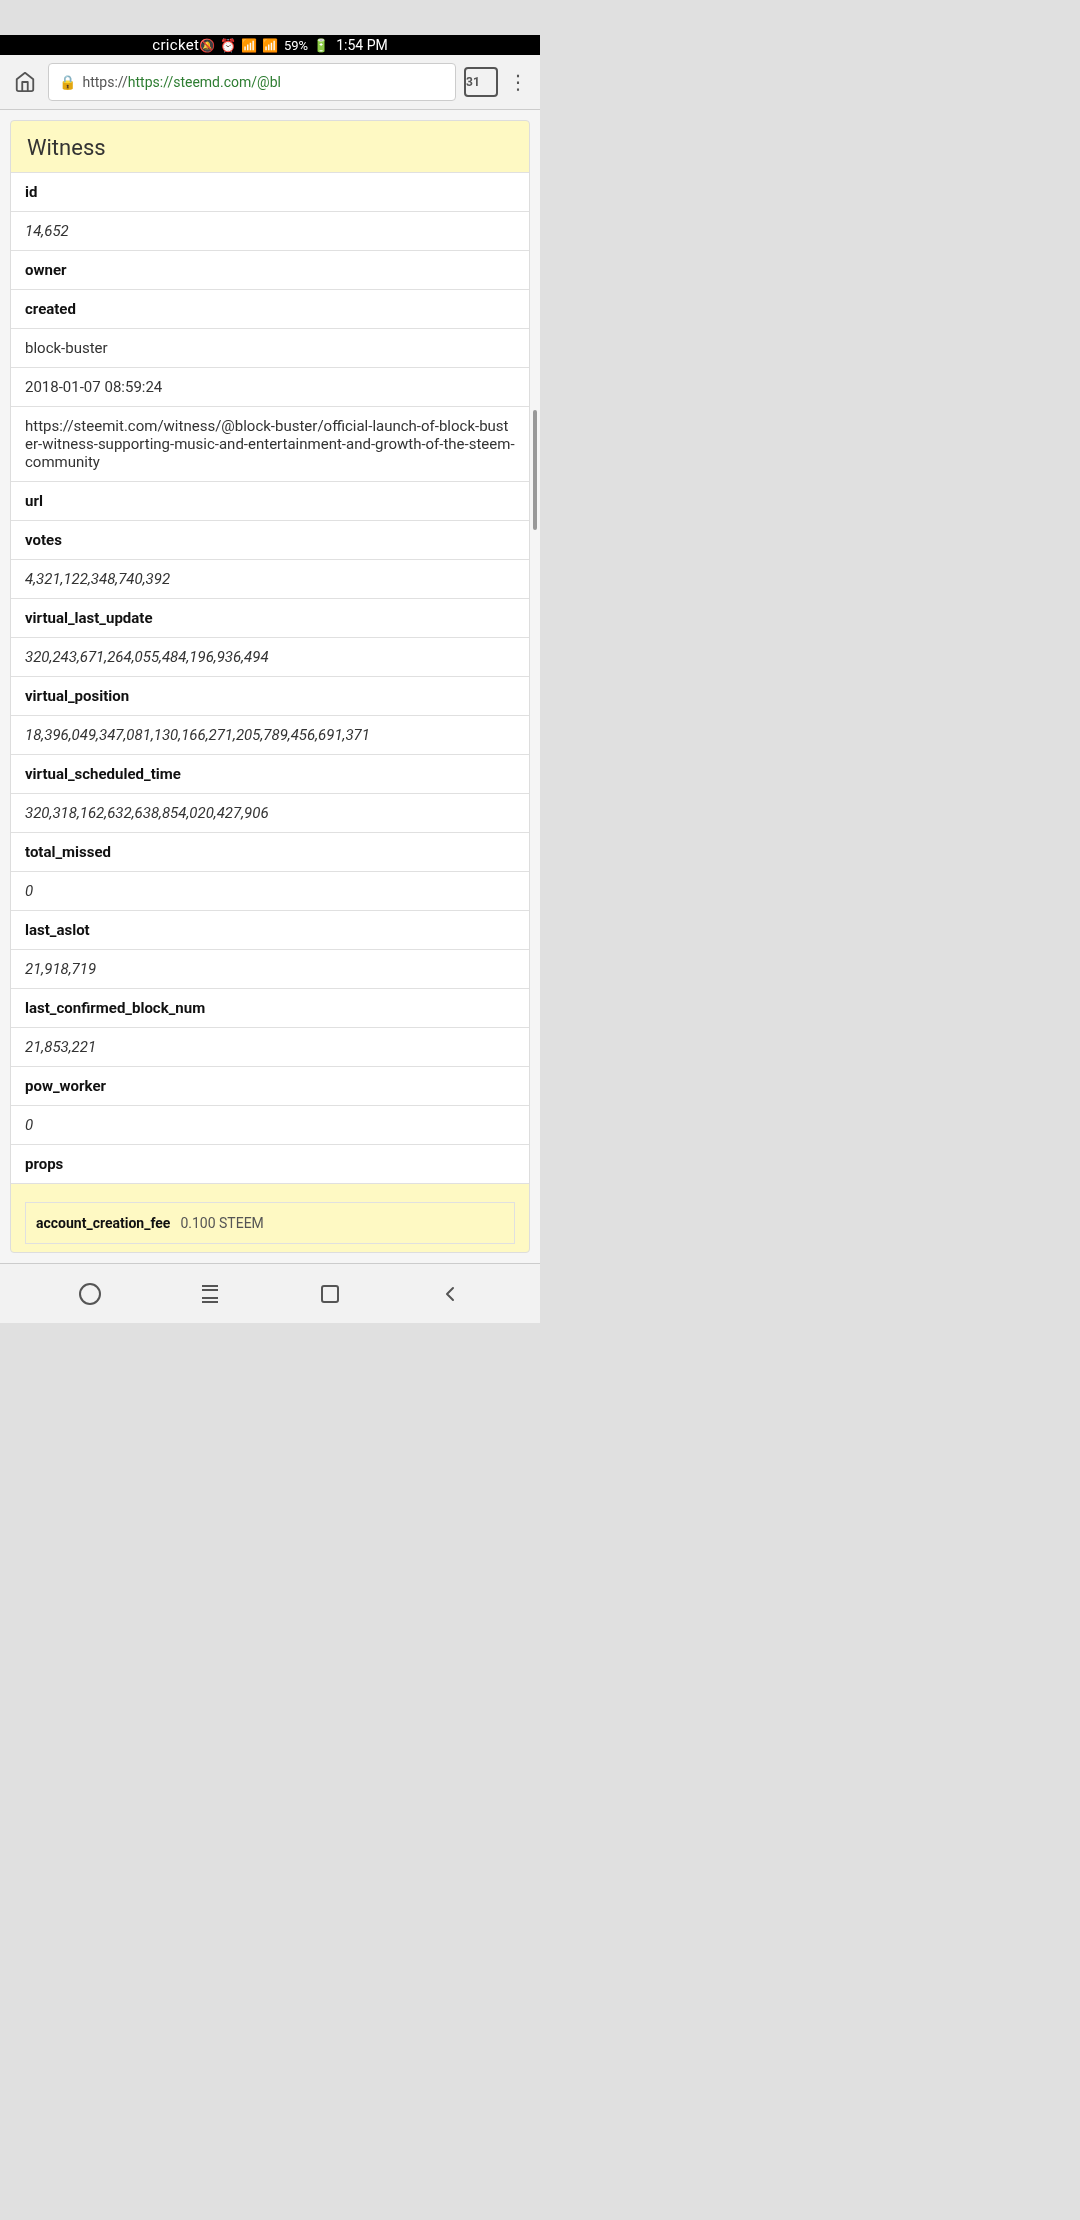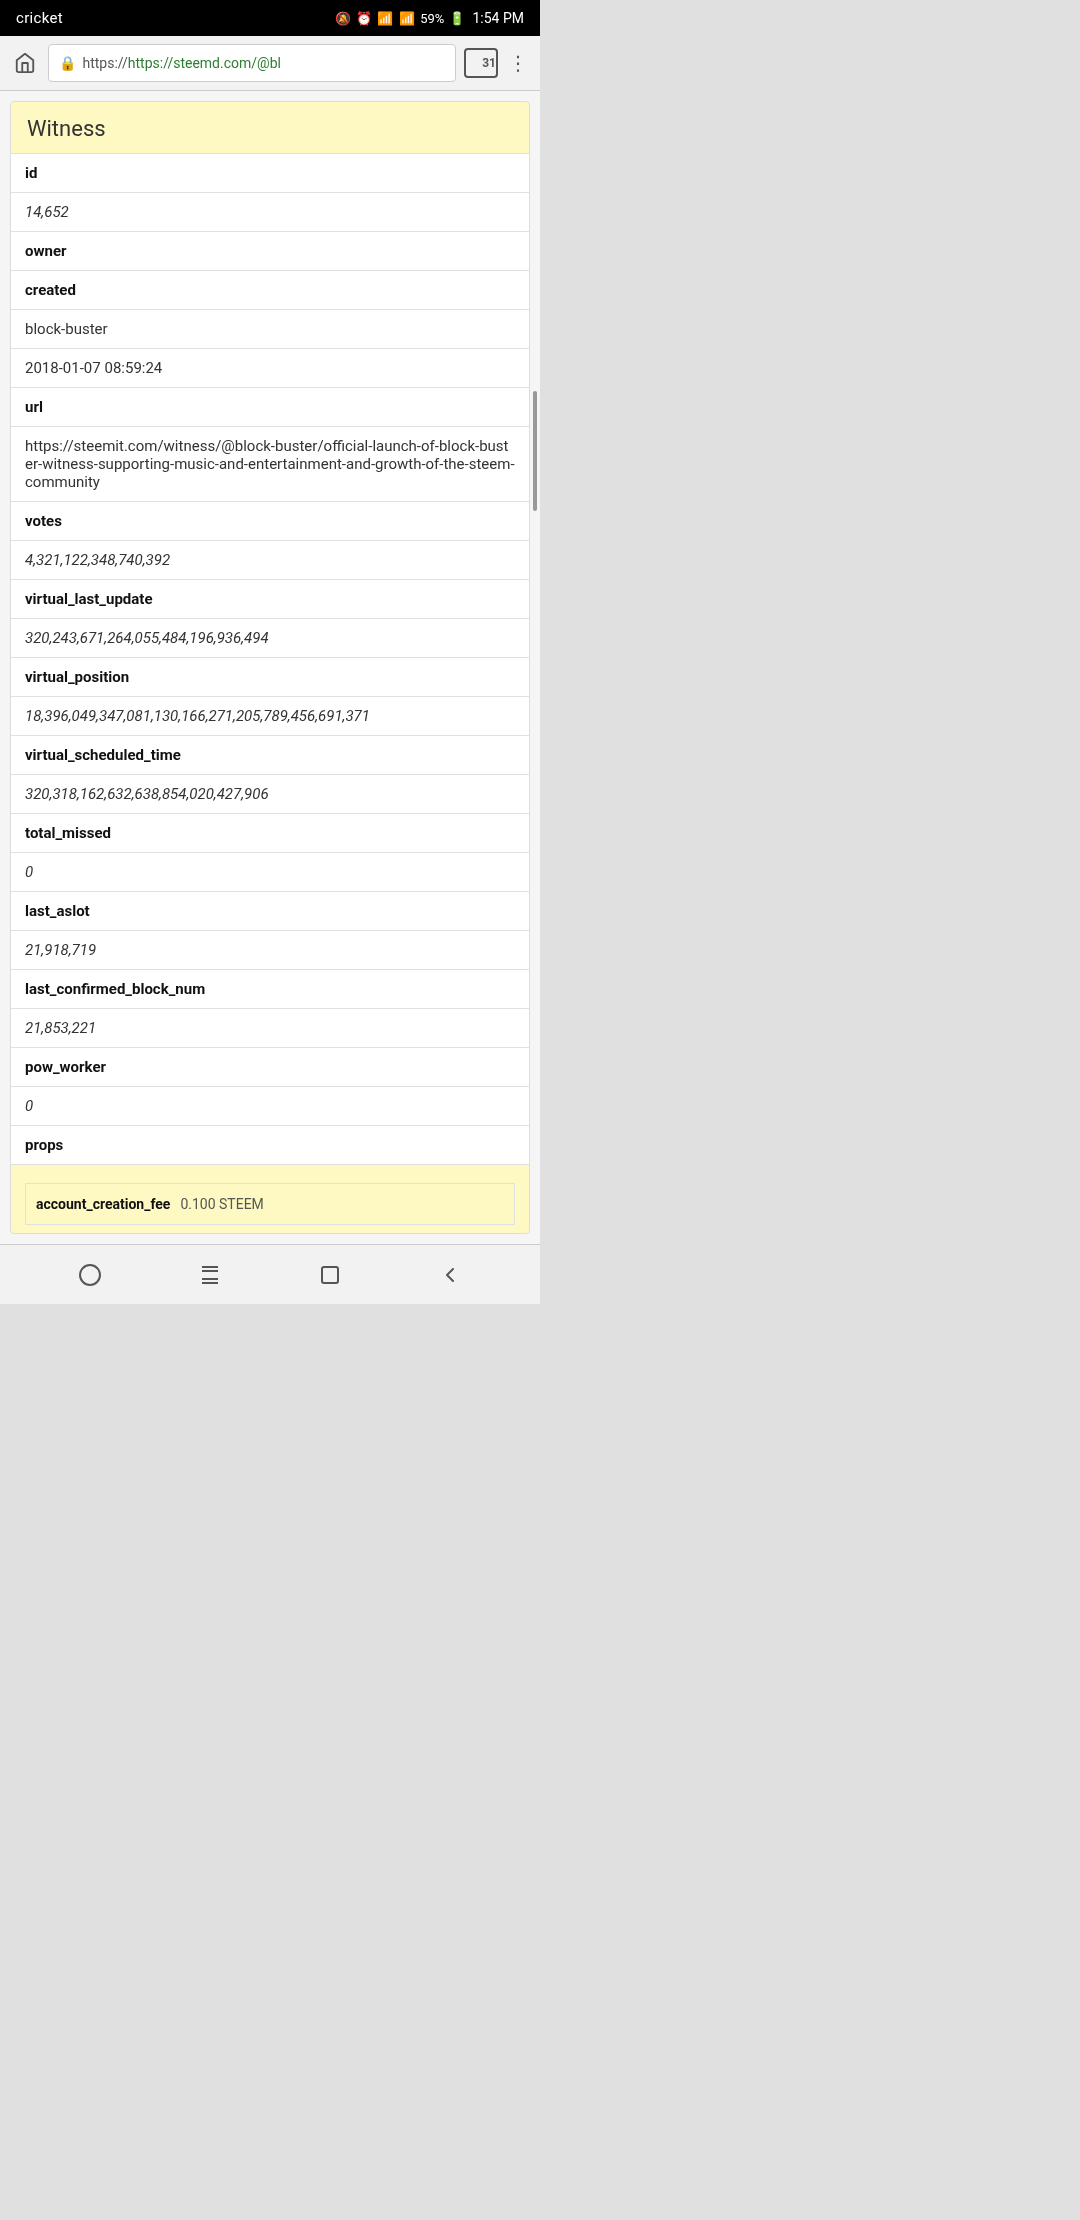--- a/index.html
+++ b/index.html
@@ -12,24 +12,25 @@
       font-family: 'Roboto', Arial, sans-serif;
       font-size: 16px;
     }
 
     
     .status-bar {
       background: #000;
       color: #fff;
       display: flex;
       align-items: center;
-      justify-content: space-between;
+      justify-content: center;
       padding: 0 16px;
-      height: 36px;
-      font-size: 14px;
+      height: 20px;
+      font-size: 14px;
+      margin-top: 35px;
     }
     .status-bar-left {
       font-size: 15px;
       font-weight: 400;
       letter-spacing: 0.3px;
     }
     .status-bar-right {
       display: flex;
       align-items: center;
       gap: 5px;
@@ -76,21 +77,21 @@
       text-overflow: ellipsis;
       flex: 1;
     }
     .tab-btn {
       width: 34px;
       height: 30px;
       border: 2px solid #555;
       border-radius: 4px;
       display: flex;
       align-items: center;
-      justify-content: flex-end;
+      justify-content: flex-start;
       font-size: 12px;
       color: #555;
       font-weight: bold;
     }
     .menu-btn {
       color: #555;
       font-size: 20px;
       display: flex;
       align-items: center;
       justify-content: center;
@@ -258,24 +259,24 @@
       </tr>
 
       <tr>
         <td class="field-value normal">block-buster</td>
       </tr>
       <tr>
         <td class="field-value normal">2018-01-07 08:59:24</td>
       </tr>
 
       <tr>
+        <td class="field-value normal">https://steemit.com/witness/@block-buster/official-launch-of-block-buster-witness-supporting-music-and-entertainment-and-growth-of-the-steem-community</td>
+      </tr>
+      <tr>
         <td class="field-key">url</td>
-      </tr>
-      <tr>
-        <td class="field-value normal">https://steemit.com/witness/@block-buster/official-launch-of-block-buster-witness-supporting-music-and-entertainment-and-growth-of-the-steem-community</td>
       </tr>
 
       <tr>
         <td class="field-key">votes</td>
       </tr>
       <tr>
         <td class="field-value">4,321,122,348,740,392</td>
       </tr>
 
       <tr>

